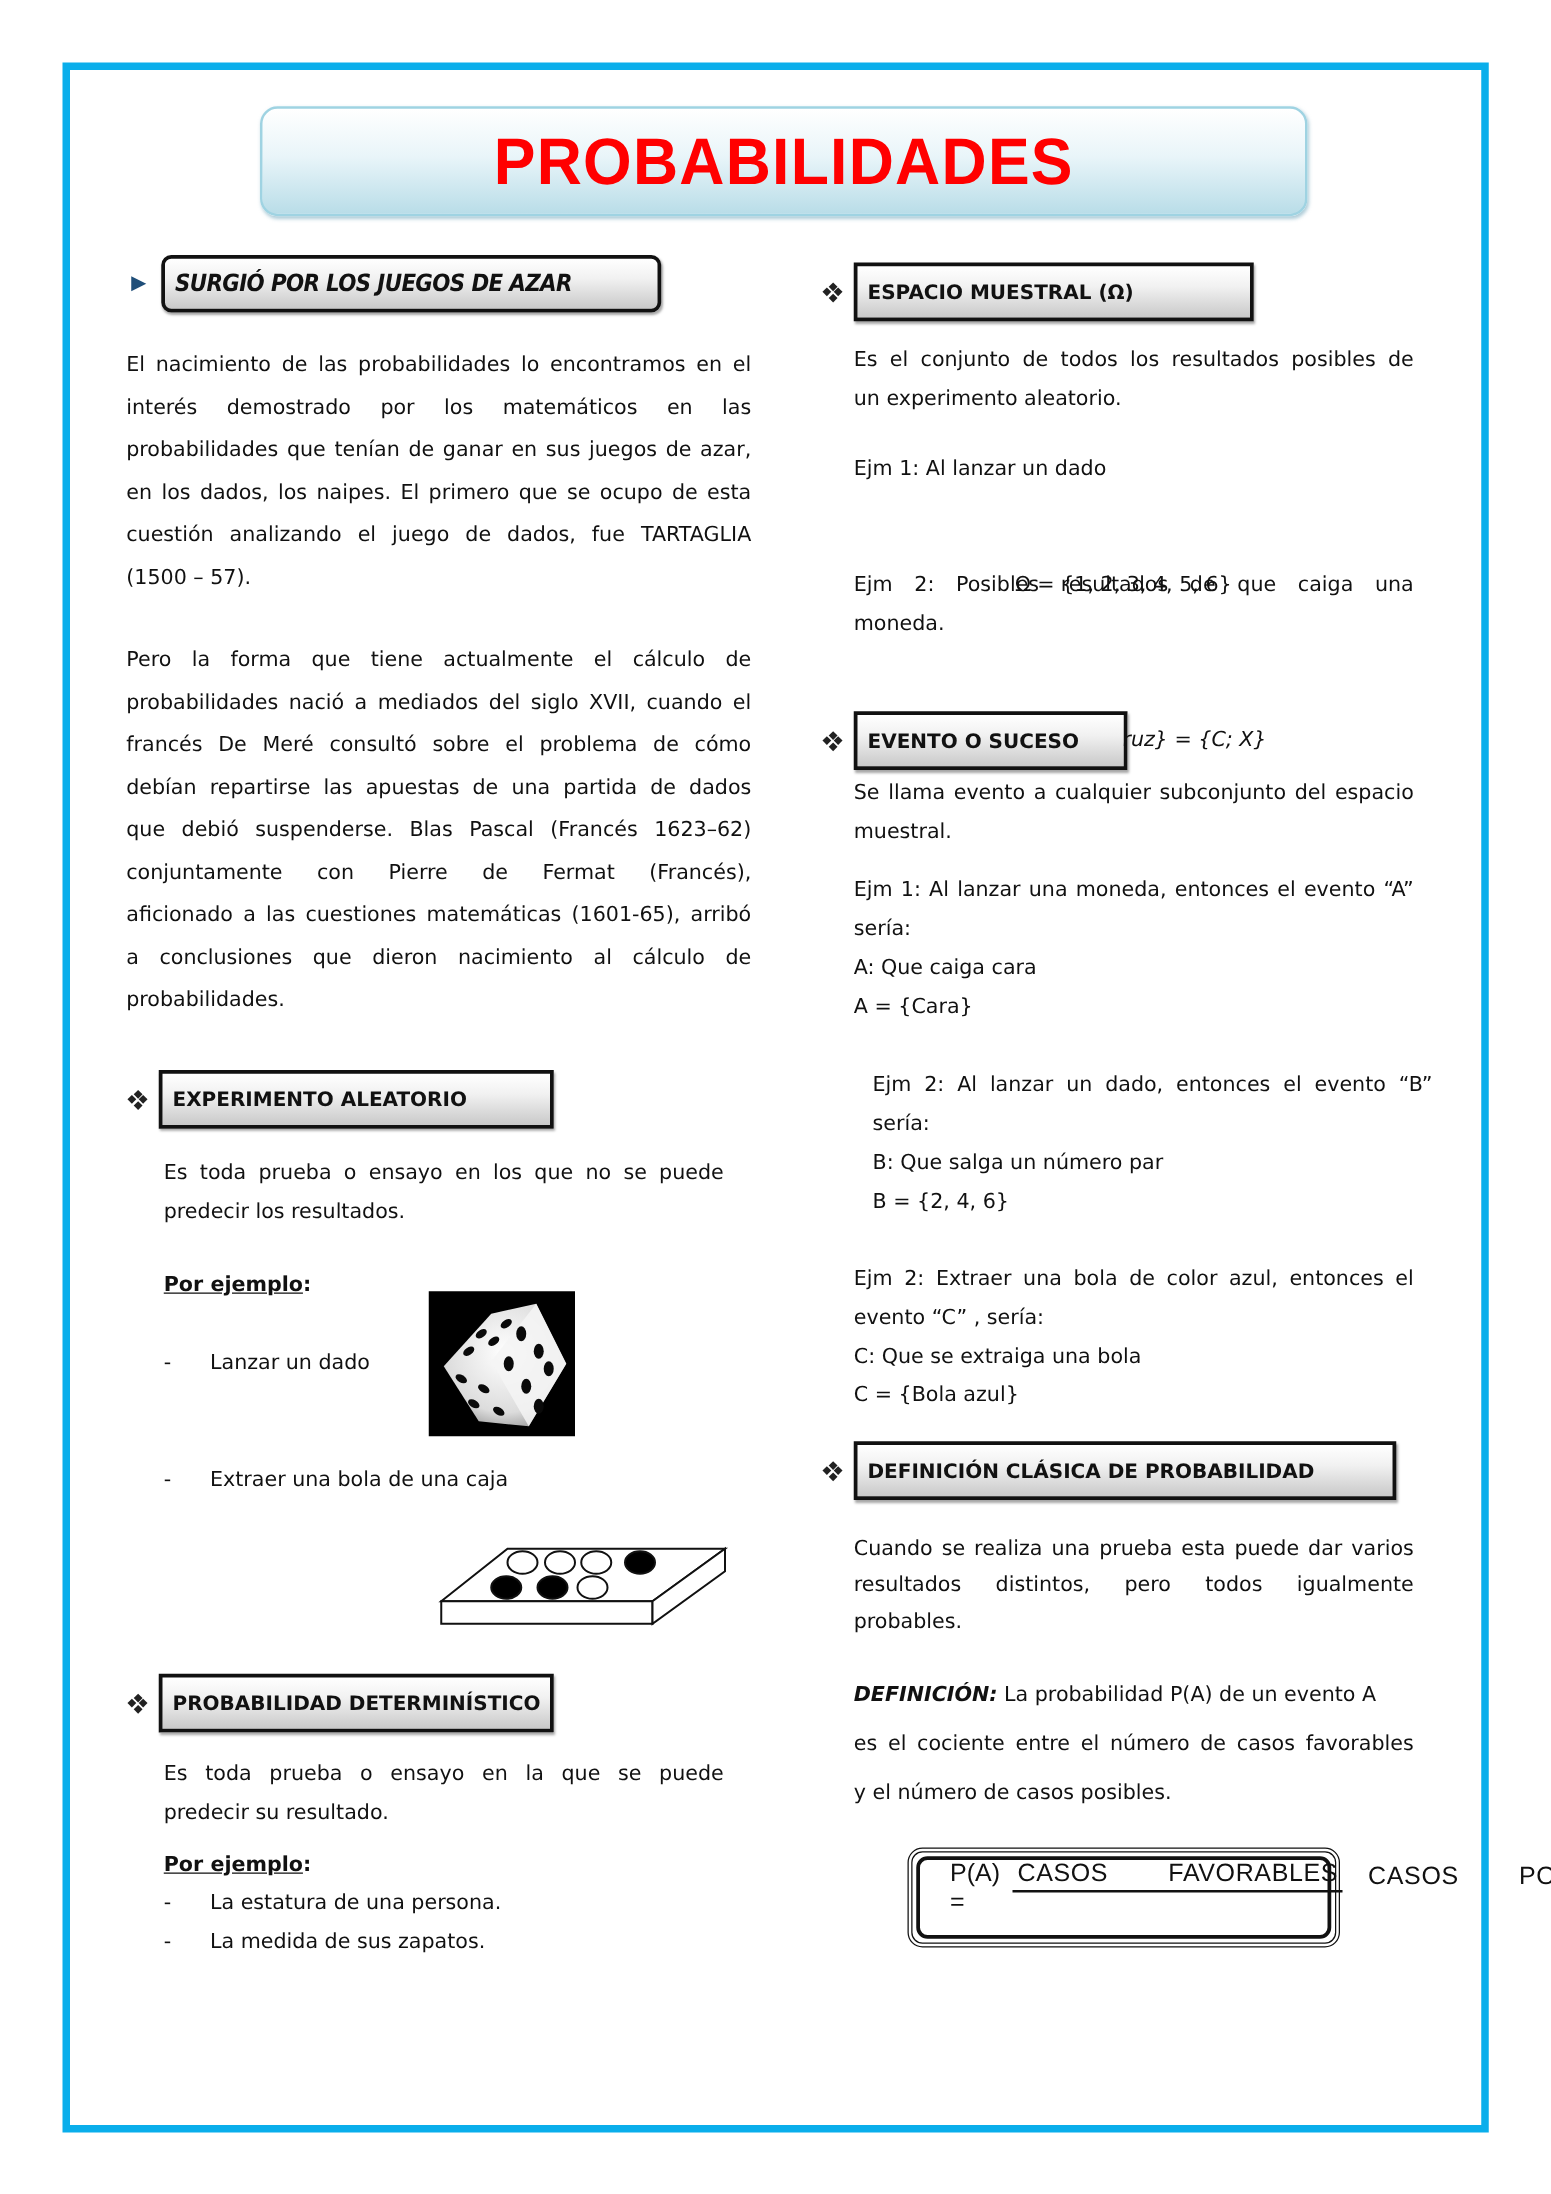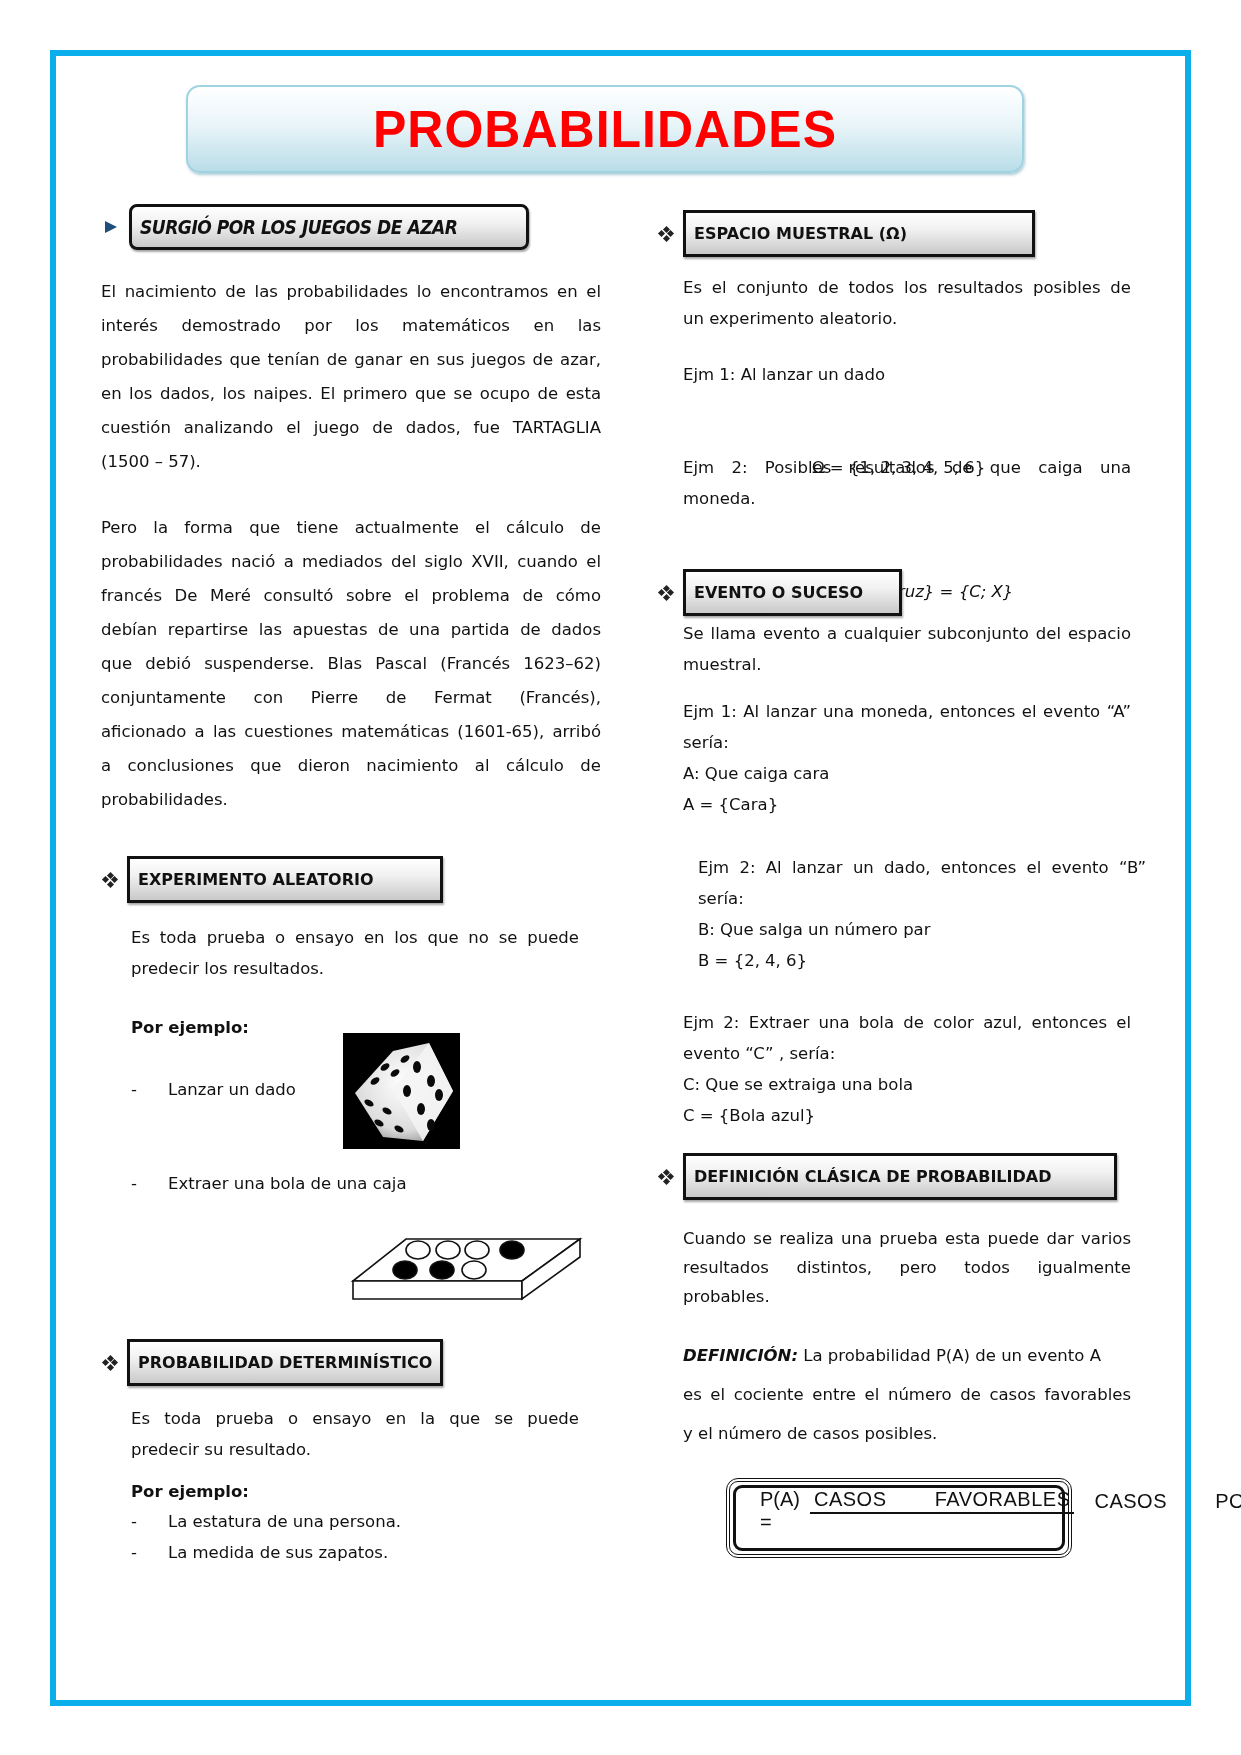--- a/index.html
+++ b/index.html
@@ -5,21 +5,21 @@
     * { box-sizing: border-box; margin: 0; padding: 0; }
     html, body { width: 1241px; height: 1755px; background: #ffffff; }
     body { position: relative; font-family: "DejaVu Sans", sans-serif; color: #111; overflow: hidden; }
 
     .frame {
       position: absolute; left: 50px; top: 50px; width: 1141px; height: 1656px;
       border: 6px solid #0aaeeb;
     }
 
     .title-box {
-      position: absolute; left: 186px; top: 85px; width: 838px; height: 88px;
+      position: absolute; left: 208px; top: 85px; width: 838px; height: 88px;
       border: 2px solid #9fd3e2; border-radius: 14px;
       background: linear-gradient(to bottom, #ffffff 0%, #e9f5f9 45%, #b9dde8 100%);
       box-shadow: 1px 2px 3px rgba(120,170,190,0.6);
       display: flex; align-items: center; justify-content: center;
     }
     .title-text {
       font-family: "Liberation Sans", sans-serif; font-weight: bold;
       font-size: 50px; color: #ff0000; letter-spacing: 1px;
       transform: scaleY(1.05);
     }
@@ -56,21 +56,21 @@
     .head-box.rounded { border-radius: 8px; }
     .head-box.comic {
       font-family: "DejaVu Sans Condensed", "DejaVu Sans", sans-serif; font-style: italic;
       font-weight: bold; font-size: 19px; letter-spacing: -0.5px; transform-origin: left;
     }
     .triangle-bullet {
       width: 0; height: 0; border-top: 6px solid transparent; border-bottom: 6px solid transparent;
       border-left: 12px solid #1f4e79; margin-right: 12px;
     }
 
-    .underline-bold { font-weight: bold; }
+    .underline-bold { font-weight: bold; text-decoration: underline; }
 
     .dice {
       position: absolute; left: 343px; top: 1033px; width: 117px; height: 116px; background: #000;
       overflow: hidden;
     }
     .box-fig { position: absolute; left: 350px; top: 1222px; }
 
     .formula-box {
       position: absolute; left: 726px; top: 1478px; width: 346px; height: 80px;
       border: 4px double #111; border-radius: 12px; padding: 3px;
@@ -232,21 +232,21 @@
   <span style="position:absolute; left:37px; white-space:nowrap;">La medida de sus zapatos.</span>
 </div>
 
 <div class="sec-head" style="left:659px; top:210px;">
   <span class="diamond-bullet">
       <span class="d1"></span>
       <span class="d2"></span>
       <span class="d3"></span>
       <span class="d4"></span>
     </span>
-  <div class="head-box" style="width:352px; height:47px;">
+  <div class="head-box" style="width:320px; height:47px;">
     <span>ESPACIO MUESTRAL (Ω)</span>
   </div>
 </div>
 
 <div class="text" style="left:683px; top:272px; width:448px; line-height:31px;">
   <span class="jline">Es el conjunto de todos los resultados posibles de</span>
   <span class="line">un experimento aleatorio.</span>
 </div>
 
 <div class="text" style="left:683px; top:359px; line-height:31px;">

